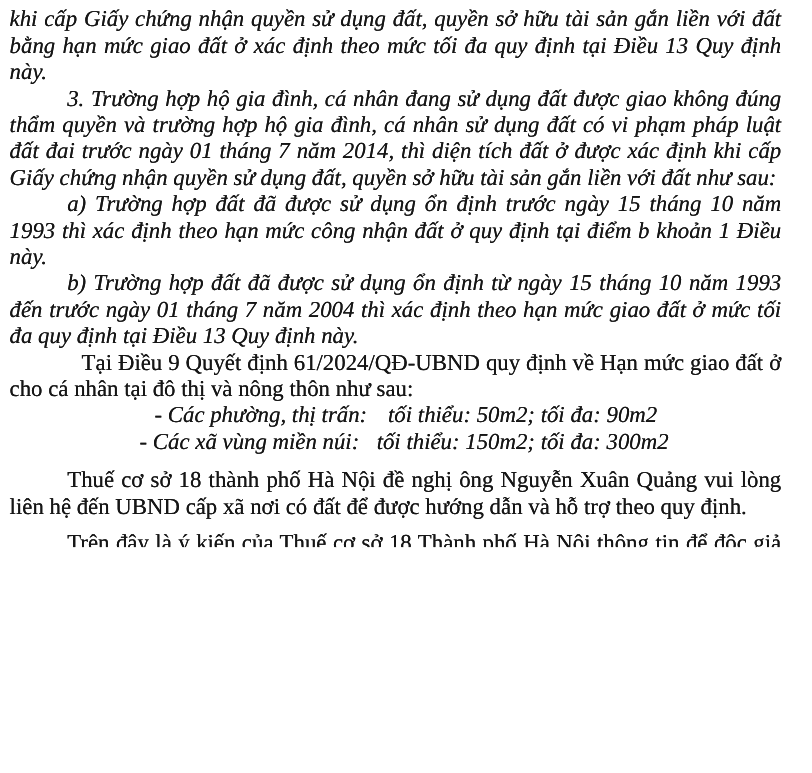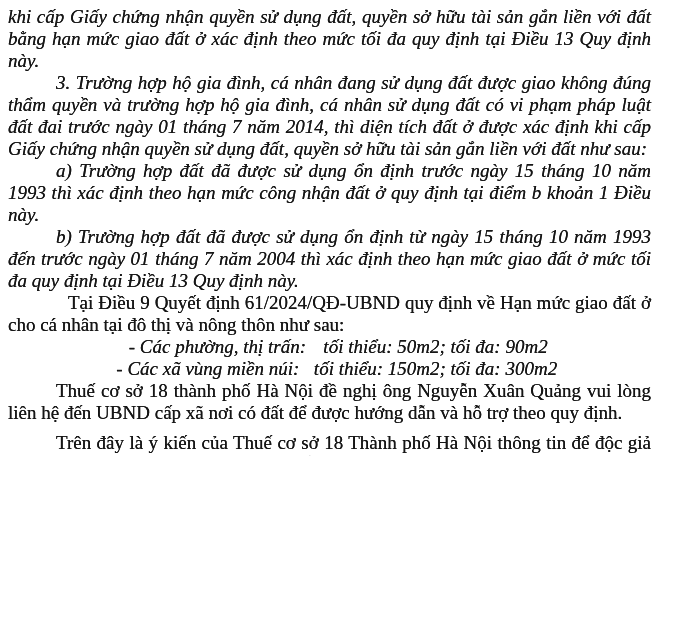--- a/index.html
+++ b/index.html
@@ -31,21 +31,21 @@
   .indent-lg{ text-indent: 60px; }
   .zone-row {
     font-style: italic;
     white-space: nowrap;
     text-align: center;
   }
   .zone-label {
     display: inline-block;
     min-width: 212px;
   }
-  .gap-before-notice  { }
+  .gap-before-notice  { margin-top: 10px; }
   .gap-before-closing { margin-top: 8px; }
   .sig {
     display: inline-block;
     vertical-align: -10px;
     margin-left: 2px;
   }
 </style>
 </head>
 <body>
 

